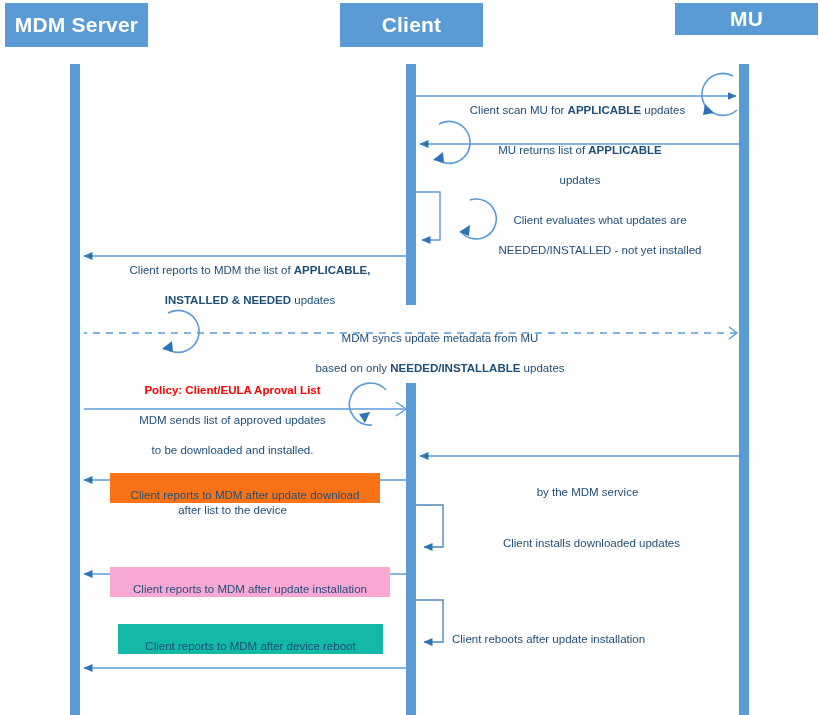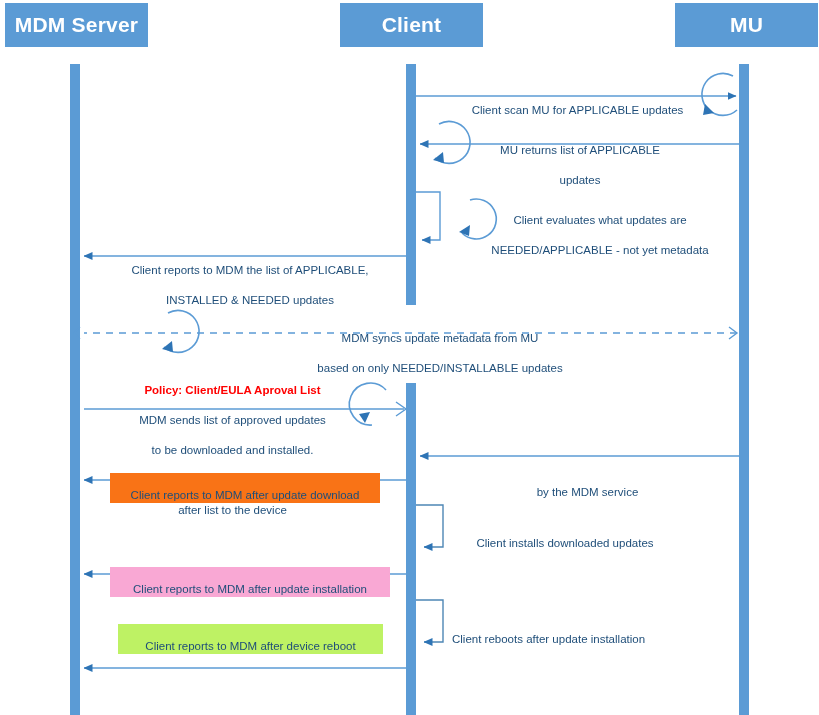--- a/index.html
+++ b/index.html
@@ -9,21 +9,21 @@
   #canvas{position:absolute;inset:0;width:819px;height:715px;}
 
   .actor-box{position:absolute;background:#5B9BD5;display:flex;
              align-items:center;justify-content:center;}
   .actor-label{color:#ffffff;font-size:21px;font-weight:bold;letter-spacing:.2px;}
 
   .lifeline{position:absolute;background:#5B9BD5;width:10px;}
 
   .msg-label{position:absolute;color:#1F4E79;font-size:11.5px;line-height:15px;
              text-align:center;white-space:pre-line;}
-  .msg-label b{font-weight:normal;}
+  .msg-label b{font-weight:bold;}
   .policy{color:#FF0000;font-weight:bold;}
 
   svg{position:absolute;left:0;top:0;overflow:visible;}
   .ln{stroke:#5B9BD5;stroke-width:1.4;fill:none;}
   .ln-dash{stroke:#5B9BD5;stroke-width:1.4;fill:none;stroke-dasharray:7 6;}
   .ln-act{stroke:#4E87B5;stroke-width:1.4;fill:none;}
   .loop{stroke:#5B9BD5;stroke-width:1.6;fill:none;}
   .head{fill:#2E74B5;}
   .head-open{fill:none;stroke:#5B9BD5;stroke-width:1.4;}
 </style>
@@ -33,21 +33,21 @@
 <div id="canvas">
 
   <div class="actor-box" style="left:5px;top:3px;width:143px;height:44px;">
     <span class="actor-label">MDM Server</span>
   </div>
 
   <div class="actor-box" style="left:340px;top:3px;width:143px;height:44px;">
     <span class="actor-label">Client</span>
   </div>
 
-  <div class="actor-box" style="left:675px;top:3px;width:143px;height:44px;">
+  <div class="actor-box" style="left:675px;top:3px;width:143px;height:32px;">
     <span class="actor-label">MU</span>
   </div>
 
   <div class="lifeline" style="left:70px;top:64px;height:651px;"></div>
 
   <div class="lifeline" style="left:406px;top:64px;height:241px;"></div>
   <div class="lifeline" style="left:406px;top:383px;height:332px;"></div>
 
   <div class="lifeline" style="left:739px;top:64px;height:651px;"></div>
 
@@ -144,21 +144,21 @@
     <span>Client scan MU for </span><b>APPLICABLE</b><span> updates</span>
   </div>
 
   <div class="msg-label" style="left:480px;top:128px;width:200px;">
     <span>MU returns list of </span><b>APPLICABLE</b><br>
     <span>updates</span>
   </div>
 
   <div class="msg-label" style="left:480px;top:198px;width:240px;">
     <span>Client evaluates what updates are</span><br>
-    <span>NEEDED/APPLICABLE - not yet metadata</span>
+    <span>NEEDED/INSTALLED - not yet installed</span>
   </div>
 
   <div class="msg-label" style="left:100px;top:248px;width:300px;">
     <span>Client reports to MDM the list of </span><b>APPLICABLE,</b><br>
     <b>INSTALLED &amp; NEEDED</b><span> updates</span>
   </div>
 
   <div class="msg-label" style="left:290px;top:316px;width:300px;">
     <span>MDM syncs update metadata from MU</span><br>
     <span>based on only </span><b>NEEDED/INSTALLABLE</b><span> updates</span>
@@ -174,29 +174,29 @@
 
   <div class="msg-label" style="left:455px;top:440px;width:265px;">
     <br>
     <span>by the MDM service</span>
   </div>
 
   <div class="msg-label" style="left:110px;top:473px;width:270px;background:#f97316;">
     <span>Client reports to MDM after update download</span>
   </div>
 
-  <div class="msg-label" style="left:450px;top:521px;width:230px;text-align:center;">
+  <div class="msg-label" style="left:450px;top:521px;width:230px;text-align:right;">
     <span>Client installs downloaded updates</span>
   </div>
 
   <div class="msg-label" style="left:110px;top:567px;width:280px;background:#f9a8d4;">
     <span>Client reports to MDM after update installation</span>
   </div>
 
   <div class="msg-label" style="left:452px;top:617px;width:240px;text-align:left;">
     <span>Client reboots after update installation</span>
   </div>
 
-  <div class="msg-label" style="left:118px;top:624px;width:265px;background:#bef264;">
+  <div class="msg-label" style="left:118px;top:624px;width:265px;background:#14b8a6;">
     <span>Client reports to MDM after device reboot</span>
   </div>
 
 </div>
 
 </body></html>

